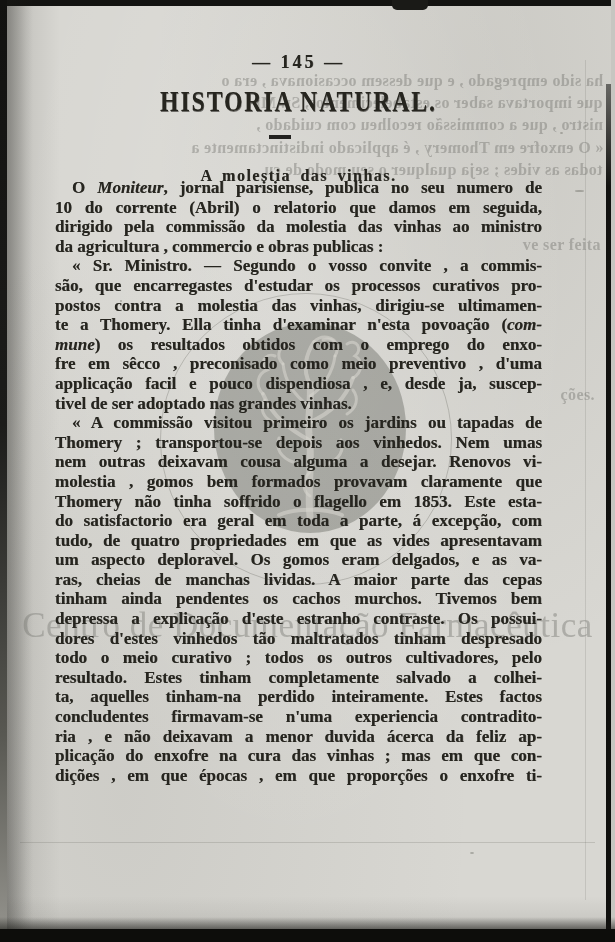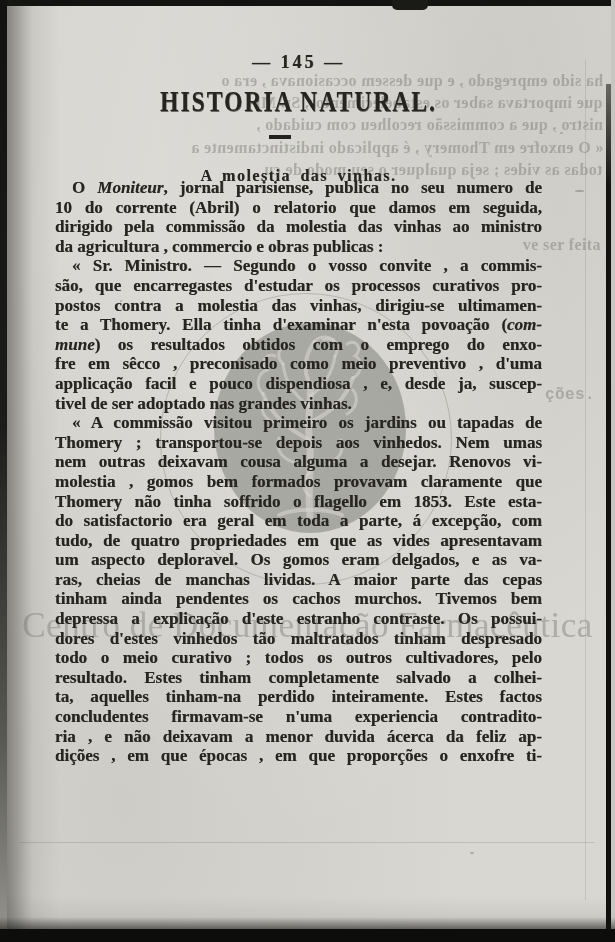--- a/index.html
+++ b/index.html
@@ -61,21 +61,21 @@
 
 <div class="scan">
 
   <div id="bleed-layer">
       <div class="bleed mir" style="top: 72px; right: 12px;">ha sido empregado , e que dessem occasionava , era o</div>
       <div class="bleed mir" style="top: 94px; right: 12px;">que importava saber os estabelecimentos, Sr. Mi-</div>
       <div class="bleed mir" style="top: 116px; right: 12px;">nistro , que a commissão recolheu com cuidado ,</div>
       <div class="bleed mir" style="top: 139px; right: 12px;">« O enxofre em Thomery , é applicado indistinctamente a</div>
       <div class="bleed mir" style="top: 161px; right: 12px;">todas as vides ; seja qualquer o seu modo de cu</div>
       <div class="bleed" style="top: 236px; right: 14px;">ve ser feita</div>
-      <div class="bleed" style="top: 386px; right: 20px; font-family: Liberation Mono, monospace;">ções.</div>
+      <div class="bleed" style="top: 386px; right: 20px;">ções.</div>
     </div>
 
   <div class="speck" style="left:120px;top:300px;width:2px;height:2px;"></div>
   <div class="speck" style="left:560px;top:132px;width:3px;height:2px;"></div>
   <div class="speck" style="left:575px;top:190px;width:9px;height:2px;border-radius:40%;"></div>
   <div class="speck" style="left:470px;top:852px;width:4px;height:2px;"></div>
   <div class="speck" style="left:90px;top:700px;width:2px;height:2px;"></div>
 
   <div class="header page-number">— 145 —</div>
   <div class="header section-title">HISTORIA NATURAL.</div>
@@ -105,20 +105,21 @@
       <div class="bline">um aspecto deploravel. Os gomos eram delgados, e as va-</div>
       <div class="bline">ras, cheias de manchas lividas. A maior parte das cepas</div>
       <div class="bline">tinham ainda pendentes os cachos murchos. Tivemos bem</div>
       <div class="bline">depressa a explicação d'este estranho contraste. Os possui-</div>
       <div class="bline">dores d'estes vinhedos tão maltratados tinham despresado</div>
       <div class="bline">todo o meio curativo ; todos os outros cultivadores, pelo</div>
       <div class="bline">resultado. Estes tinham completamente salvado a colhei-</div>
       <div class="bline">ta, aquelles tinham-na perdido inteiramente. Estes factos</div>
       <div class="bline">concludentes firmavam-se n'uma experiencia contradito-</div>
       <div class="bline">ria , e não deixavam a menor duvida ácerca da feliz ap-</div>
+      <div class="bline">plicação do enxofre na cura das vinhas ; mas em que con-</div>
       <div class="bline">dições , em que épocas , em que proporções o enxofre ti-</div>
     </div>
 
   <div class="stamp-ring"></div>
   <svg class="stamp" viewBox="0 0 194 212" aria-hidden="true">
     <ellipse cx="97" cy="106" rx="96" ry="105" fill="rgba(90,92,84,0.38)"></ellipse>
     <g fill="none" stroke="rgba(214,212,205,0.60)" stroke-linecap="round">
 
       <path d="M97 194 C94 166 100 138 96 112 C94 96 99 80 97 62" stroke-width="7"></path>
       <path d="M66 193 C82 186 112 186 129 193" stroke-width="4"></path>

